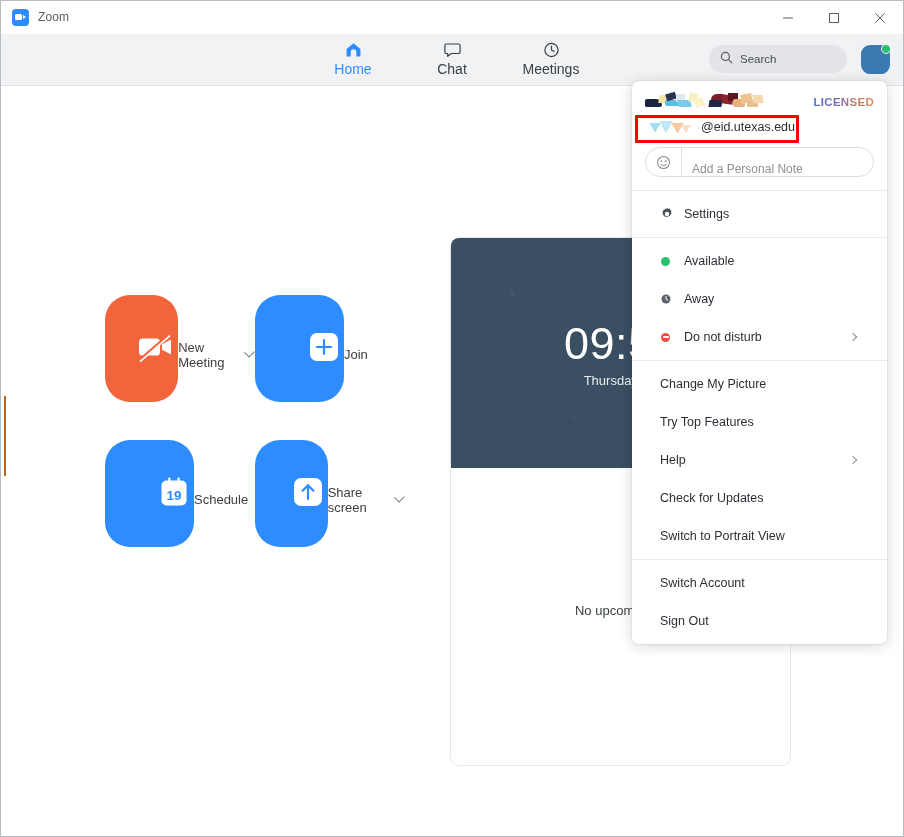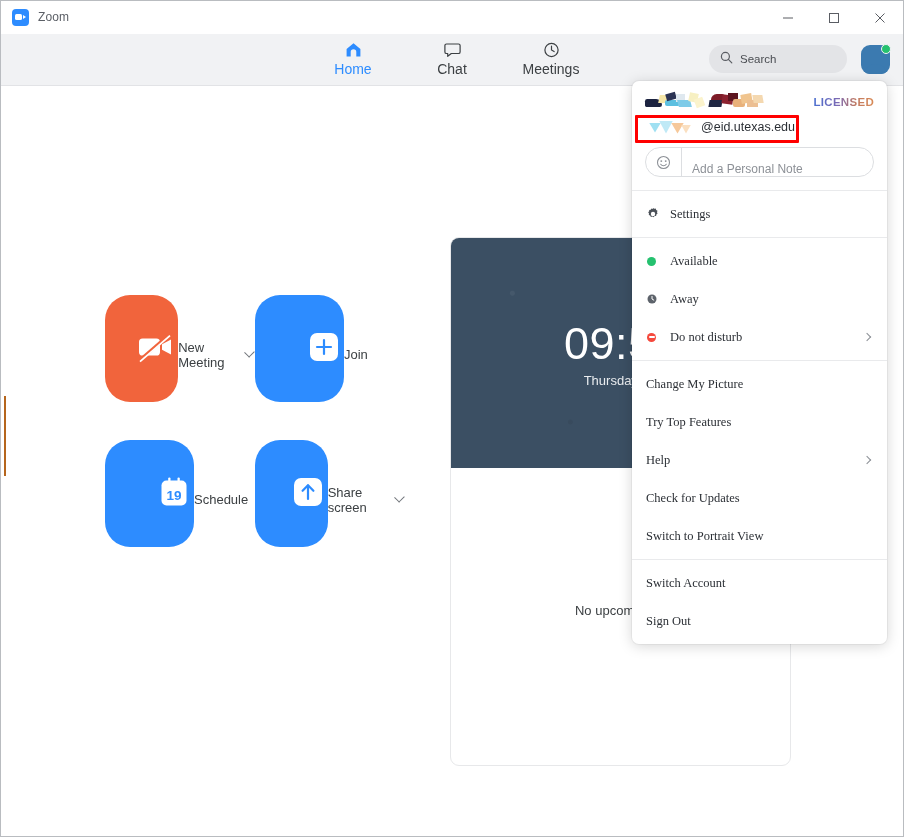--- a/index.html
+++ b/index.html
@@ -381,21 +381,21 @@
   .dot-green { background: #25c16f; }
   .dot-red { background: #f5493d; }
   .chev-right {
     position: absolute;
     right: 17px;
     width: 6px; height: 6px;
     border-right: 1.3px solid #8a8e94;
     border-top: 1.3px solid #8a8e94;
     transform: rotate(45deg);
   }
-  .dd-group { padding: 4px 0; font-family: Liberation Serif, serif; }
+  .dd-group { padding: 4px 14px; }
   .dd-item.plain { padding-left: 14px; }
 </style>
 </head>
 <body>
 
 <div id="app">
 
   <div class="titlebar">
     <div class="title-left">
       <span class="zoom-logo"></span>

